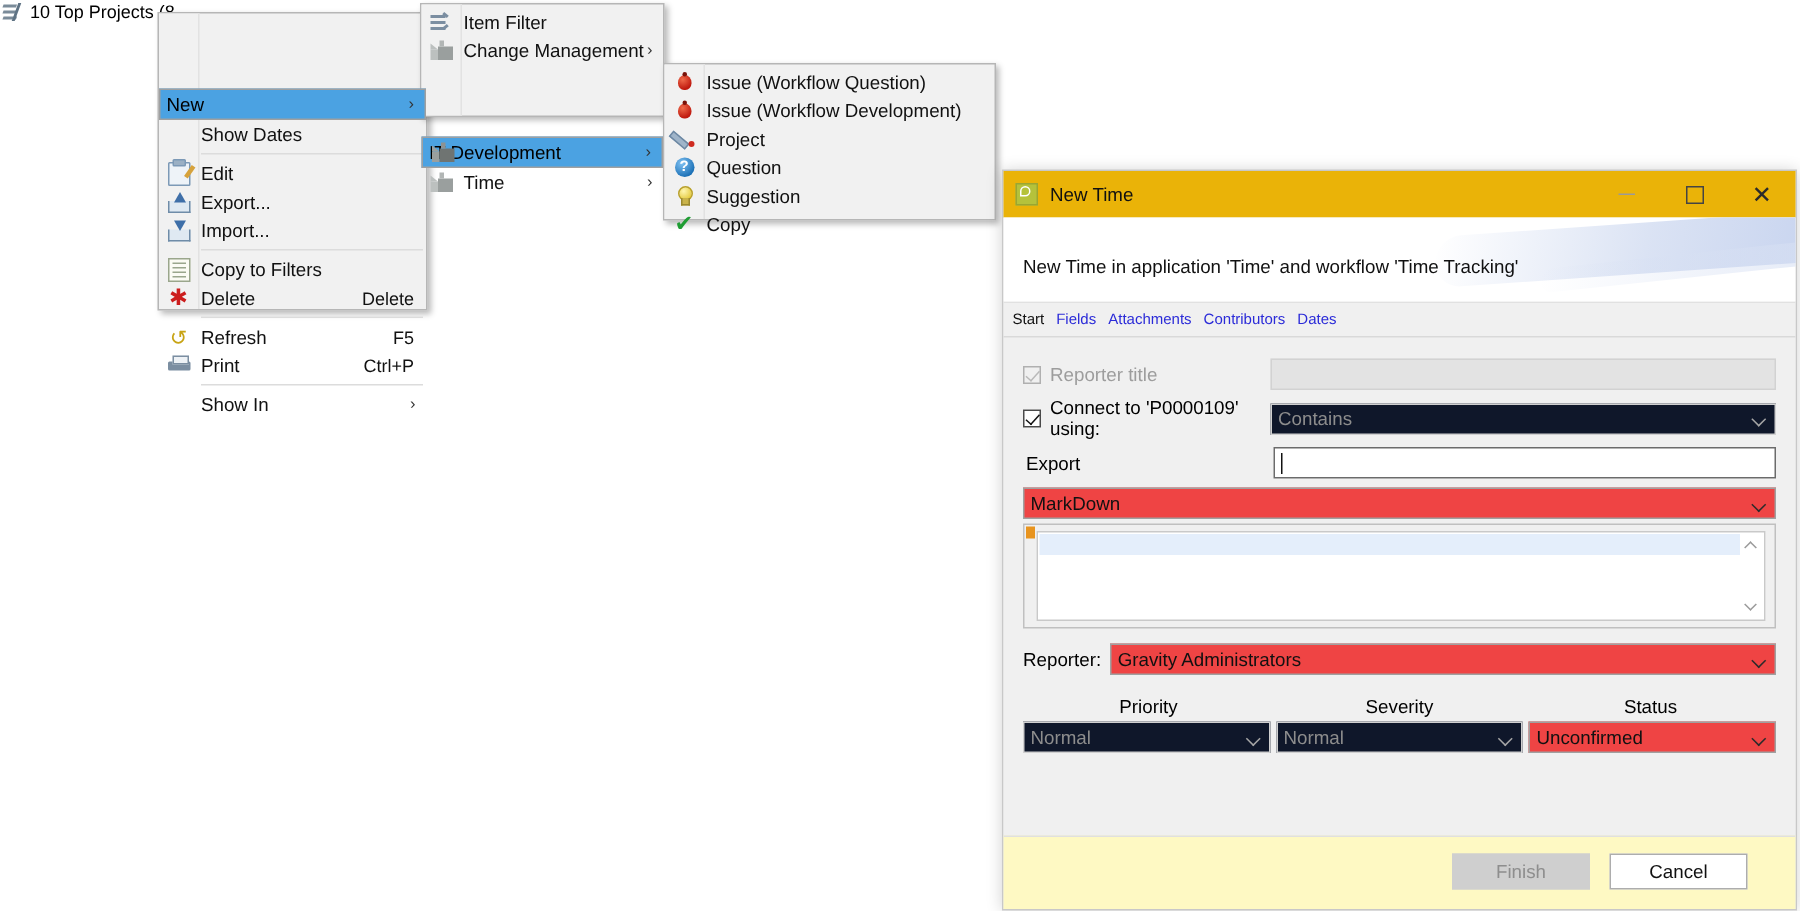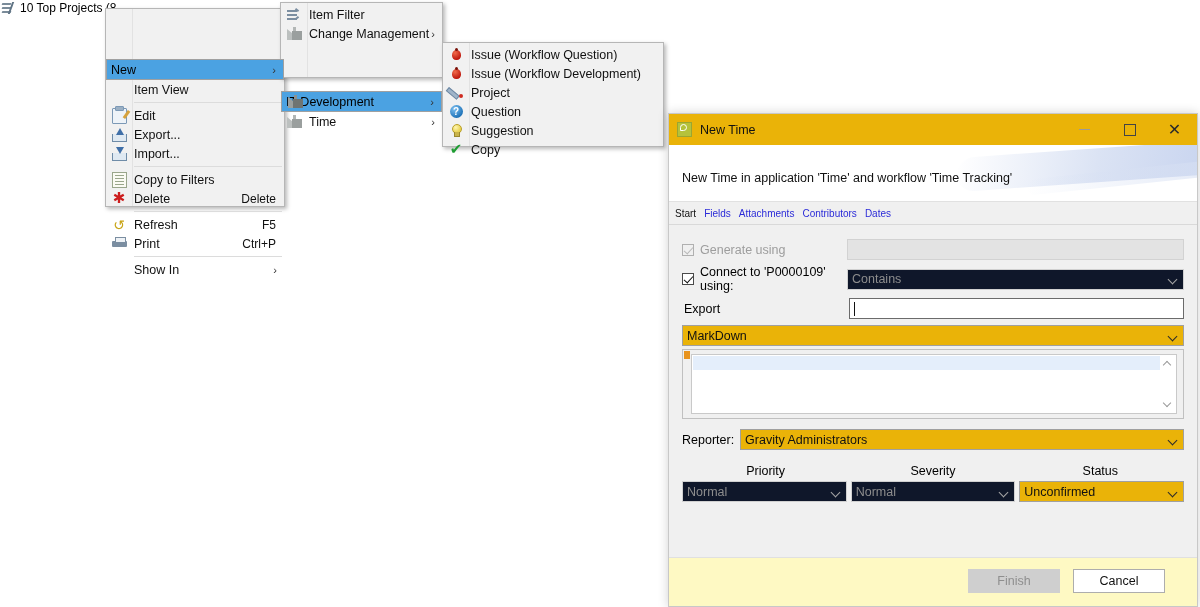--- a/index.html
+++ b/index.html
@@ -220,21 +220,21 @@
     height:21px;background:#ffffff;border:1px solid #a0a0a0;
     box-sizing:border-box;font-size:12.5px;color:#111;
     display:flex;align-items:center;padding:0 4px;
   }
   .inp.dis{background:#e3e3e3;border-color:#d2d2d2;color:#9d9d9d;}
   .inp.caret{position:relative;}
   .inp.caret::after{
     content:"";position:absolute;left:4px;top:3px;width:1px;height:14px;background:#111;
   }
   .sel{
-    height:21px;background:#eab308;border:1px solid #a0a0a0;
+    height:21px;background:#ef4444;border:1px solid #a0a0a0;
     box-sizing:border-box;font-size:12.5px;color:#111;
     display:flex;align-items:center;padding:0 4px;
     position:relative;
   }
   .sel.dis{background:#0f172a;border-color:#d0d0d0;color:#8d8d8d;}
   .sel .cv{position:absolute;right:6px;top:50%;transform:translateY(-50%);
     width:8px;height:8px;}
   .sel .cv::after{content:"";position:absolute;left:0;top:1px;width:6px;height:6px;
     border:solid #2b2b2b;border-width:0 1.4px 1.4px 0;transform:rotate(45deg);}
   .sel.dis .cv::after{border-color:#a5a5a5;}
@@ -300,21 +300,21 @@
 
 <div class="menu" id="menu1">
   <div class="gutter"></div>
 
   <div class="mi sel">
     <span class="txt">New</span>
     <span class="arrow">›</span>
   </div>
 
   <div class="mi">
-    <span class="txt">Item View</span>
+    <span class="txt">Show Dates</span>
   </div>
 
   <div class="msep"></div>
 
   <div class="mi">
     <span class="ico">
         <span class="ic-edit"></span>
       </span>
     <span class="txt">Edit</span>
   </div>
@@ -508,21 +508,21 @@
     <span class="tb">Attachments</span>
     <span class="tb">Contributors</span>
     <span class="tb">Dates</span>
   </div>
 
   <div class="dlg-body">
 
     <div class="row">
       <div class="lbl-col">
         <span class="chk dis on"></span>
-        <span class="muted">Generate using</span>
+        <span class="muted">Reporter title</span>
       </div>
       <div class="inp dis" style="flex:1;"></div>
     </div>
 
     <div class="row">
       <div class="lbl-col">
         <span class="chk on"></span>
         <span>Connect to 'P0000109' using:</span>
       </div>
       <div class="sel dis" style="flex:1;">

